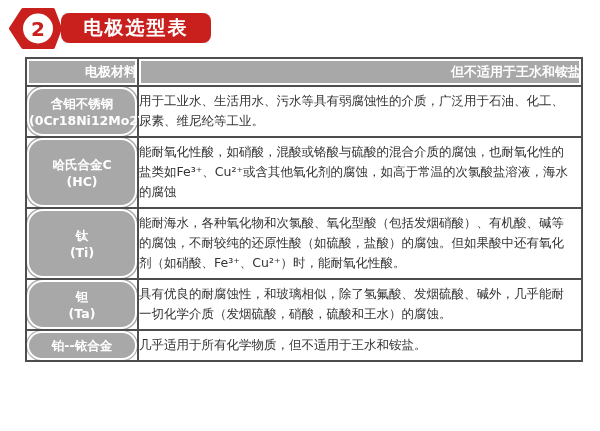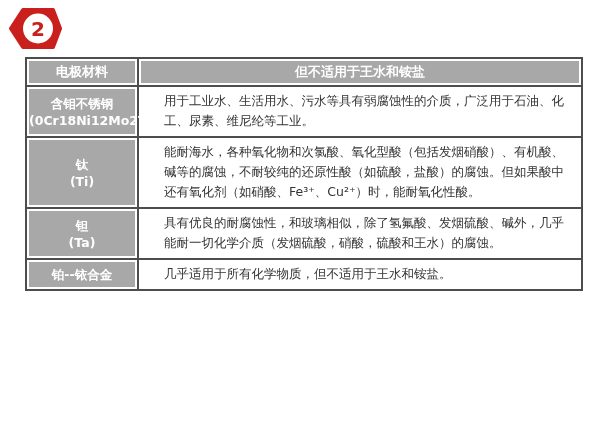--- a/index.html
+++ b/index.html
@@ -18,46 +18,50 @@
     display:flex;align-items:center;justify-content:center;
   }
   
   table.sel{
     position:absolute;left:25px;top:57px;width:558px;
     border-collapse:collapse;table-layout:fixed;
   }
   table.sel th, table.sel td{border:2px solid #4d4d4d;}
   table.sel th{
     background:#a8a8a8;color:#fff;font-size:13px;font-weight:bold;
-    height:26px;box-shadow:inset 0 0 0 2px #fff;padding:0;
+    height:26px;box-shadow:inset 0 0 0 2px #fff;padding:0;text-align:right;
   }
   col.c-mat{width:112px;}
   td.mat{
     background:#a8a8a8;color:#fff;font-weight:bold;text-align:center;
     font-size:12.5px;line-height:17px;box-shadow:inset 0 0 0 2px #fff;
     padding:2px;
+    border-radius:16px;
   }
   td.mat .sub{font-weight:bold;}
   td.desc{
     background:#fff;color:#333;font-size:12.5px;line-height:20px;
-    padding:4px 8px 5px 25px;text-align:left;vertical-align:middle;
+    padding:4px 8px 5px 0;text-align:left;vertical-align:middle;
   }
 </style>
 </head>
 <body>
 
 <div class="page">
 
   <div class="hdr">
     <div class="badge">
       <svg width="54" height="47" viewBox="0 0 54 47">
         <polygon points="3,23.5 15,5 45,5 52,23.5 45,42 15,42" fill="#c9201d" stroke="#c9201d" stroke-width="4" stroke-linejoin="round"></polygon>
         <circle cx="30" cy="23.5" r="15" fill="#ffffff"></circle>
         <text x="30" y="30.5" text-anchor="middle" font-family="DejaVu Sans, sans-serif" font-size="20" font-weight="bold" fill="#c9201d">2</text>
       </svg>
+    </div>
+    <div class="banner">
+      <span>电极选型表</span>
     </div>
   </div>
 
   <table class="sel">
     <colgroup>
         <col class="c-mat">
         <col>
       </colgroup>
     <thead>
       <tr>
@@ -65,20 +69,27 @@
         <th>但不适用于王水和铵盐</th>
       </tr>
     </thead>
     <tbody>
         <tr>
           <td class="mat">
             <div>含钼不锈钢</div>
             <div class="sub">(0Cr18Ni12Mo2Ti)</div>
           </td>
           <td class="desc">用于工业水、生活用水、污水等具有弱腐蚀性的介质，广泛用于石油、化工、尿素、维尼纶等工业。</td>
+        </tr>
+        <tr>
+          <td class="mat">
+            <div>哈氏合金C</div>
+            <div class="sub">(HC)</div>
+          </td>
+          <td class="desc">能耐氧化性酸，如硝酸，混酸或铬酸与硫酸的混合介质的腐蚀，也耐氧化性的盐类如Fe³⁺、Cu²⁺或含其他氧化剂的腐蚀，如高于常温的次氯酸盐溶液，海水的腐蚀</td>
         </tr>
         <tr>
           <td class="mat">
             <div>钛</div>
             <div class="sub">(Ti)</div>
           </td>
           <td class="desc">能耐海水，各种氧化物和次氯酸、氧化型酸（包括发烟硝酸）、有机酸、碱等的腐蚀，不耐较纯的还原性酸（如硫酸，盐酸）的腐蚀。但如果酸中还有氧化剂（如硝酸、Fe³⁺、Cu²⁺）时，能耐氧化性酸。</td>
         </tr>
         <tr>
           <td class="mat">

